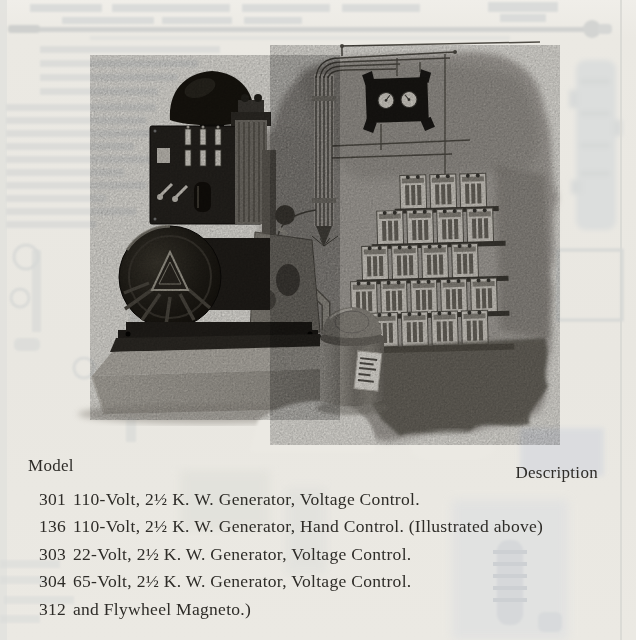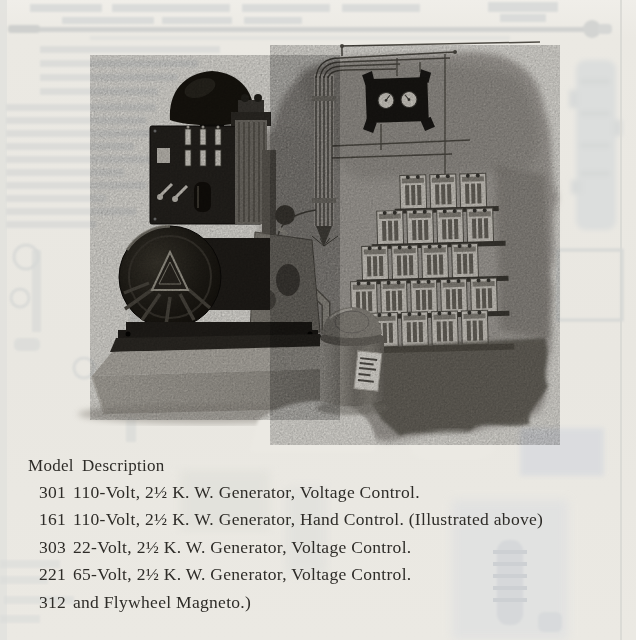--- a/index.html
+++ b/index.html
@@ -17,21 +17,21 @@
   .illustration-layer{position:absolute;left:0;top:0;z-index:1;}
   
   .catalog-table{
     position:absolute;left:0;top:452px;width:636px;z-index:2;
     color:#2e2c28;letter-spacing:.3px;
   }
   .thead{
     display:grid;grid-template-columns:54px 1fr;padding-left:28px;
     font-weight:normal;font-size:17px;line-height:27px;white-space:nowrap;
   }
-  .thead .desc-h{text-align:left;padding-right:28px;}
+  .thead .desc-h{text-align:right;padding-right:38px;margin-top:7px;}
   .trow{
     display:grid;grid-template-columns:54px 1fr;padding-left:19px;
     font-size:17.5px;line-height:27.4px;white-space:nowrap;
   }
   .trow .model{padding-left:20px;}
   .trow .desc div{white-space:nowrap;}
 </style>
 </head>
 <body>
 
@@ -404,35 +404,35 @@
     <span class="desc-h">Description</span>
   </div>
   <div class="trow">
     <span class="model">301</span>
     <span class="desc">
         <div>110-Volt, 2½ K. W. Generator, Voltage Control.</div>
         <div></div>
       </span>
   </div>
   <div class="trow">
-    <span class="model">161</span>
+    <span class="model">136</span>
     <span class="desc">
         <div>110-Volt, 2½ K. W. Generator, Hand Control.  (Illustrated above)</div>
         <div></div>
       </span>
   </div>
   <div class="trow">
     <span class="model">303</span>
     <span class="desc">
         <div>22-Volt, 2½ K. W. Generator, Voltage Control.</div>
         <div></div>
       </span>
   </div>
   <div class="trow">
-    <span class="model">221</span>
+    <span class="model">304</span>
     <span class="desc">
         <div>65-Volt, 2½ K. W. Generator, Voltage Control.</div>
         <div></div>
       </span>
   </div>
   <div class="trow">
     <span class="model">312</span>
     <span class="desc">
         <div>and Flywheel Magneto.)</div>
       </span>

